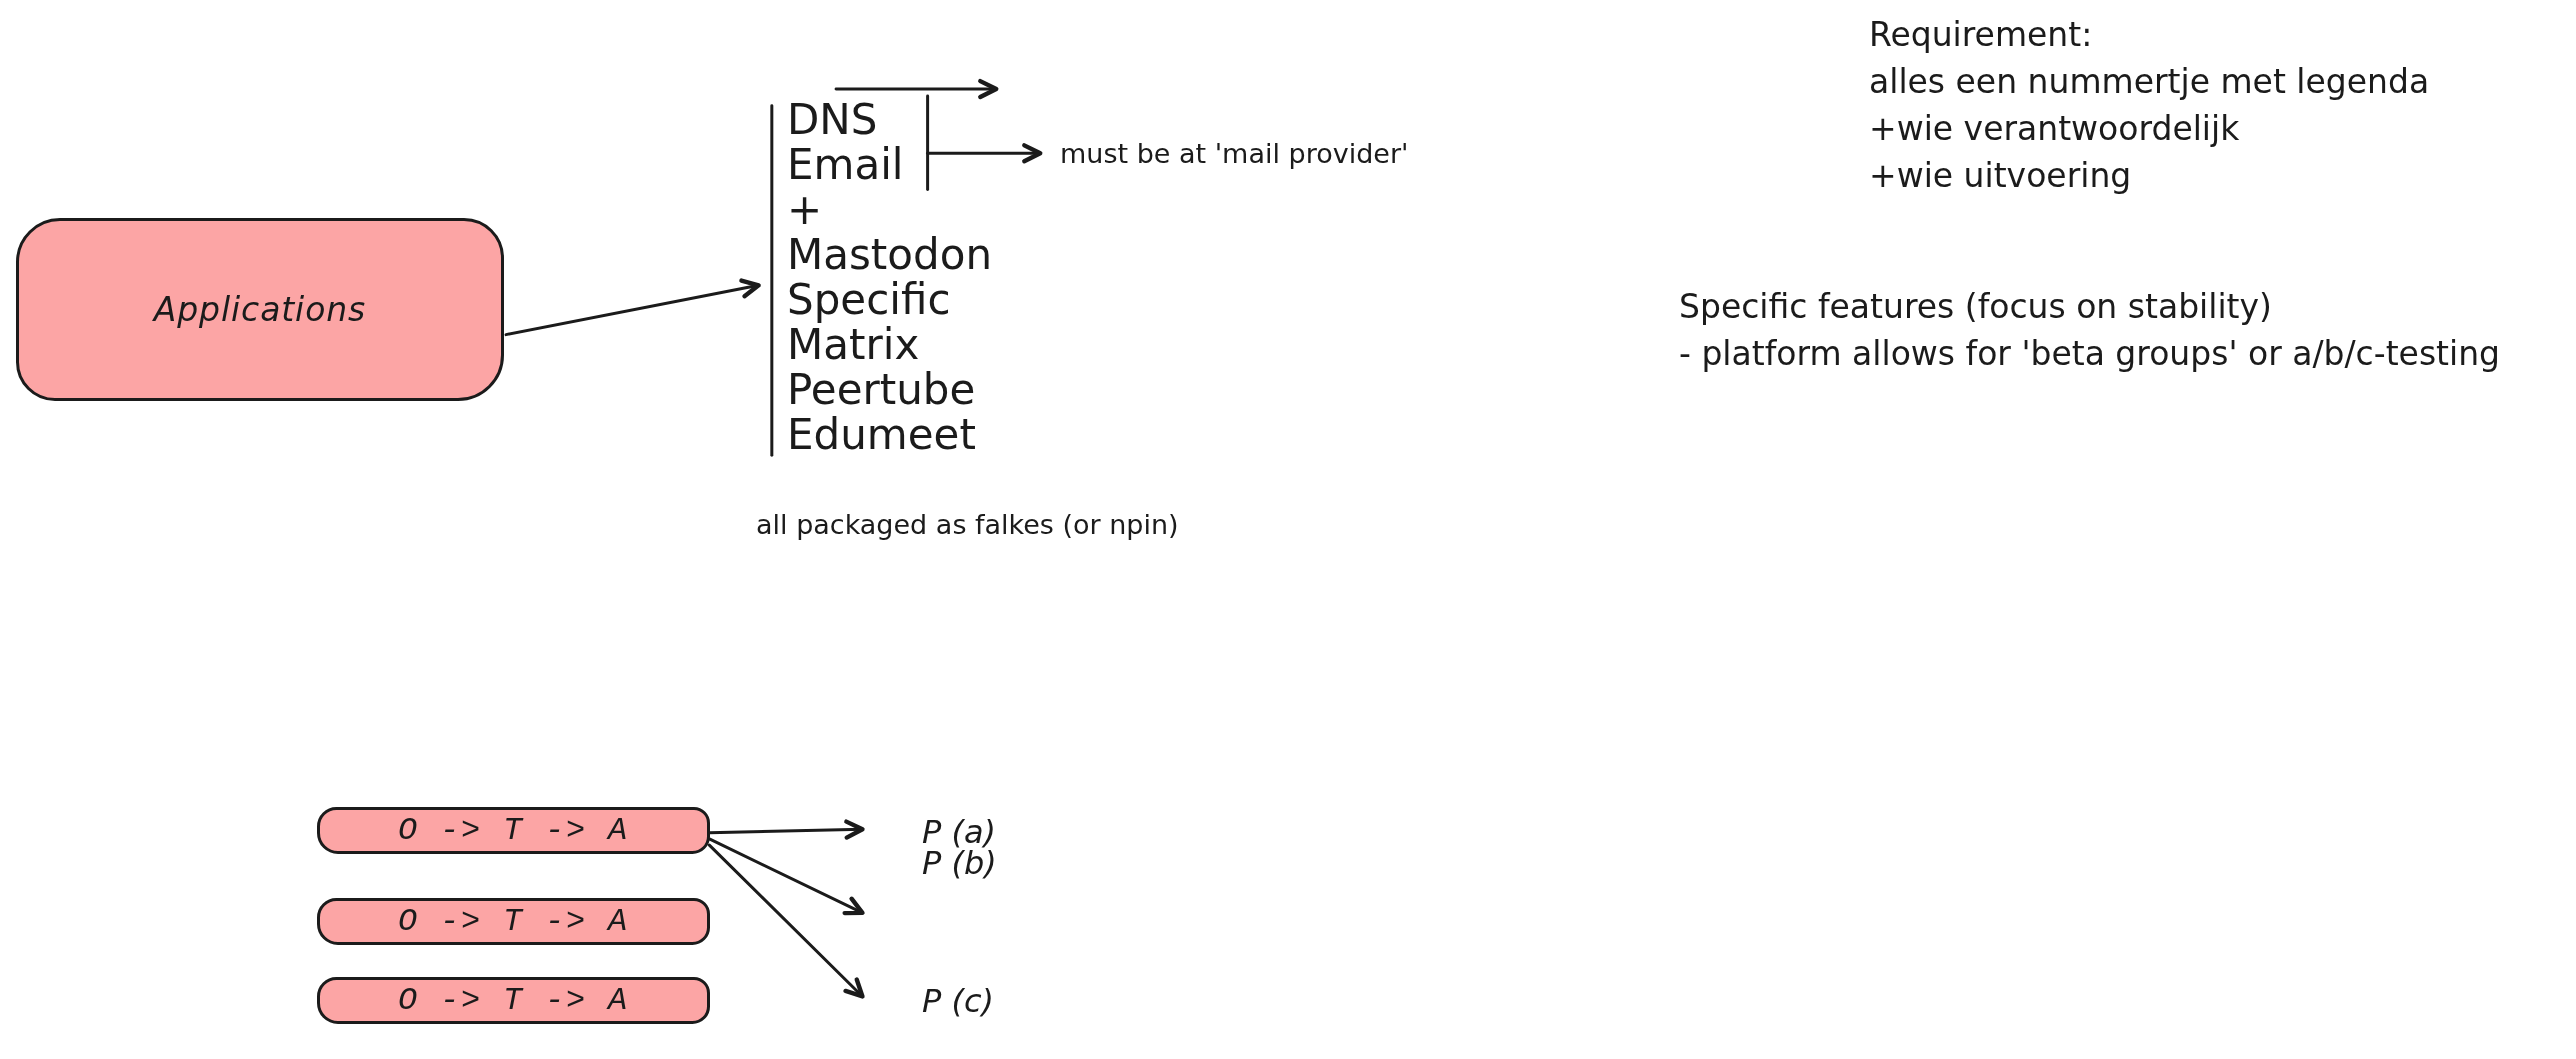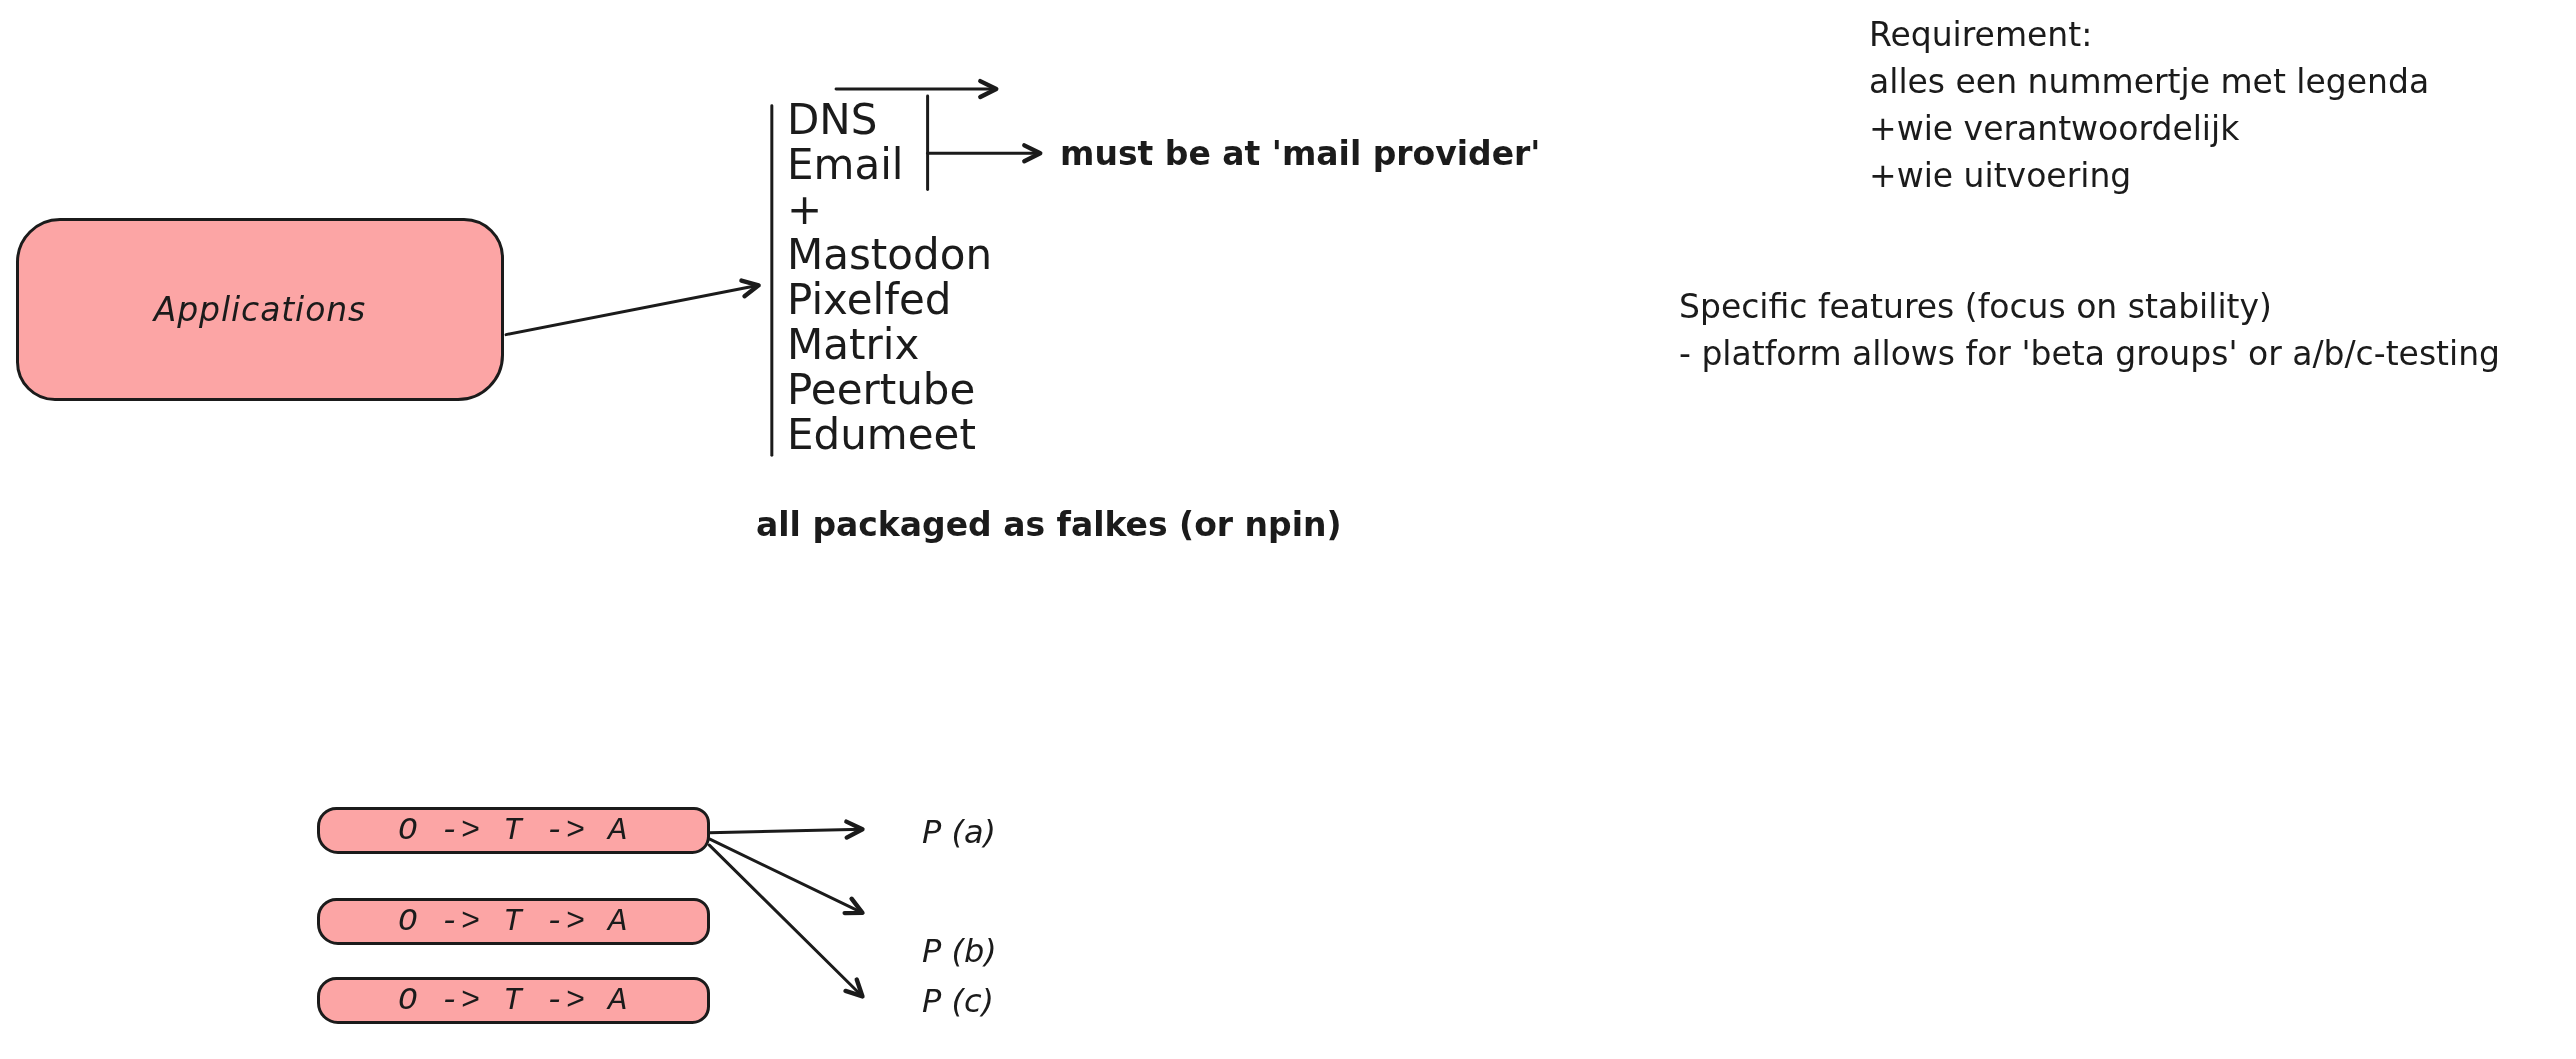--- a/index.html
+++ b/index.html
@@ -56,23 +56,22 @@
     top: 97px;
   }
   .svc {
     height: 45px;
     line-height: 45px;
     font-size: 42px;
     white-space: nowrap;
   }
   .note {
     position: absolute;
-    font-size: 33px;
+    font-size: 27px;
     white-space: nowrap;
-    font-weight: bold;
   }
   .mail-note {
     left: 1060px;
     top: 134px;
     line-height: 39px;
   }
   .pkg-note {
     left: 756px;
     top: 505px;
     line-height: 39px;
@@ -111,21 +110,21 @@
   .out {
     position: absolute;
     left: 882px;
     font-size: 32px;
     font-style: italic;
     line-height: 39px;
     white-space: nowrap;
     margin-left: 40px;
   }
   .out-a { top: 813px; }
-  .out-b { top: 932px; font-style: italic; }
+  .out-b { top: 844px; font-style: italic; }
   .out-c { top: 982px; }
 </style>
 </head>
 <body>
 
 <div class="canvas">
 
   <svg class="overlay" width="2576" height="1060" viewBox="0 0 2927 1204">
     <defs>
       <marker id="arrow" viewBox="0 0 12 12" refX="10" refY="6" markerWidth="8" markerHeight="8" orient="auto-start-reverse">
@@ -144,21 +143,21 @@
 
   <div class="node app-box">
     <span>Applications</span>
   </div>
 
   <div class="services">
     <div class="svc">DNS</div>
     <div class="svc">Email</div>
     <div class="svc">+</div>
     <div class="svc">Mastodon</div>
-    <div class="svc">Pixelfed</div>
+    <div class="svc">Specific</div>
     <div class="svc">Matrix</div>
     <div class="svc">Peertube</div>
     <div class="svc">Edumeet</div>
   </div>
 
   <div class="note mail-note">must be at 'mail provider'</div>
 
   <div class="note pkg-note">all packaged as falkes (or npin)</div>
 
   <div class="textblock req">

